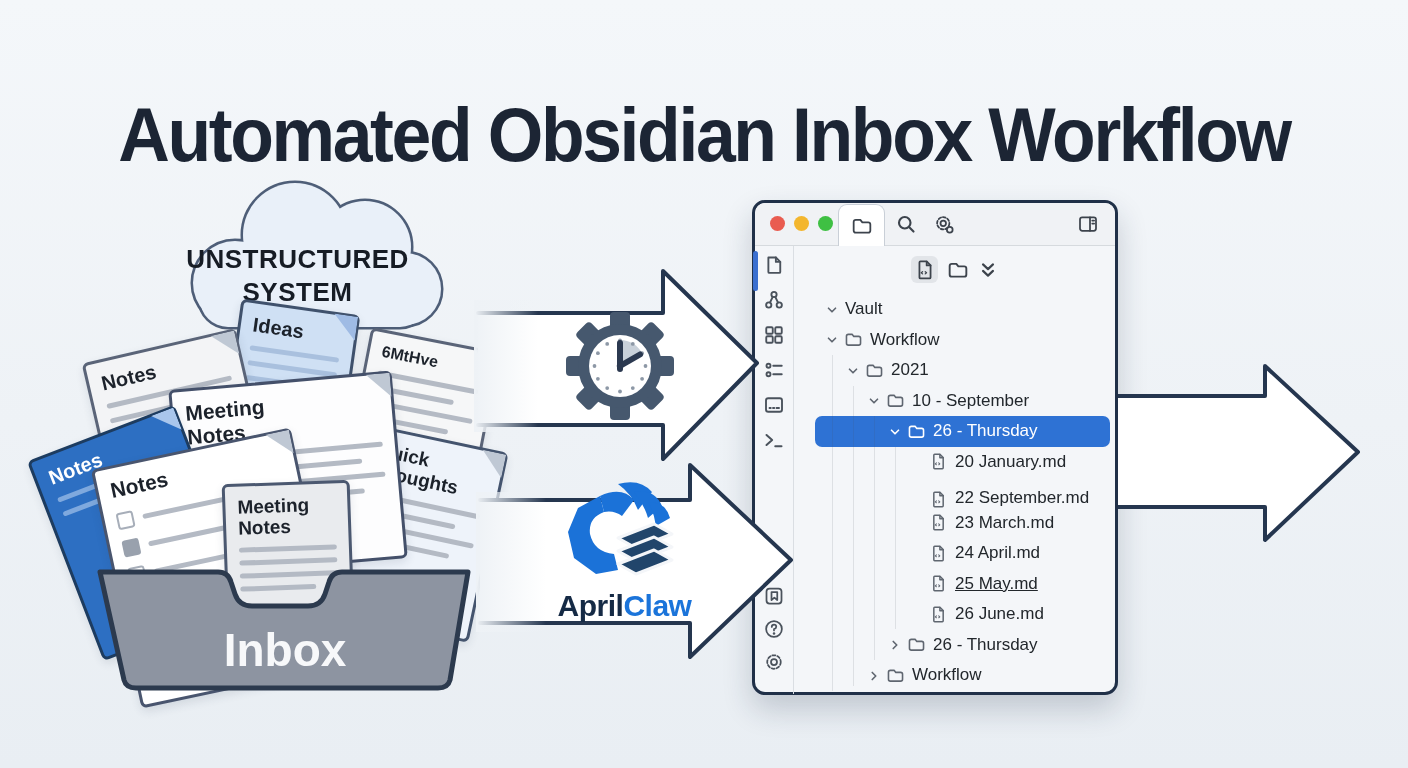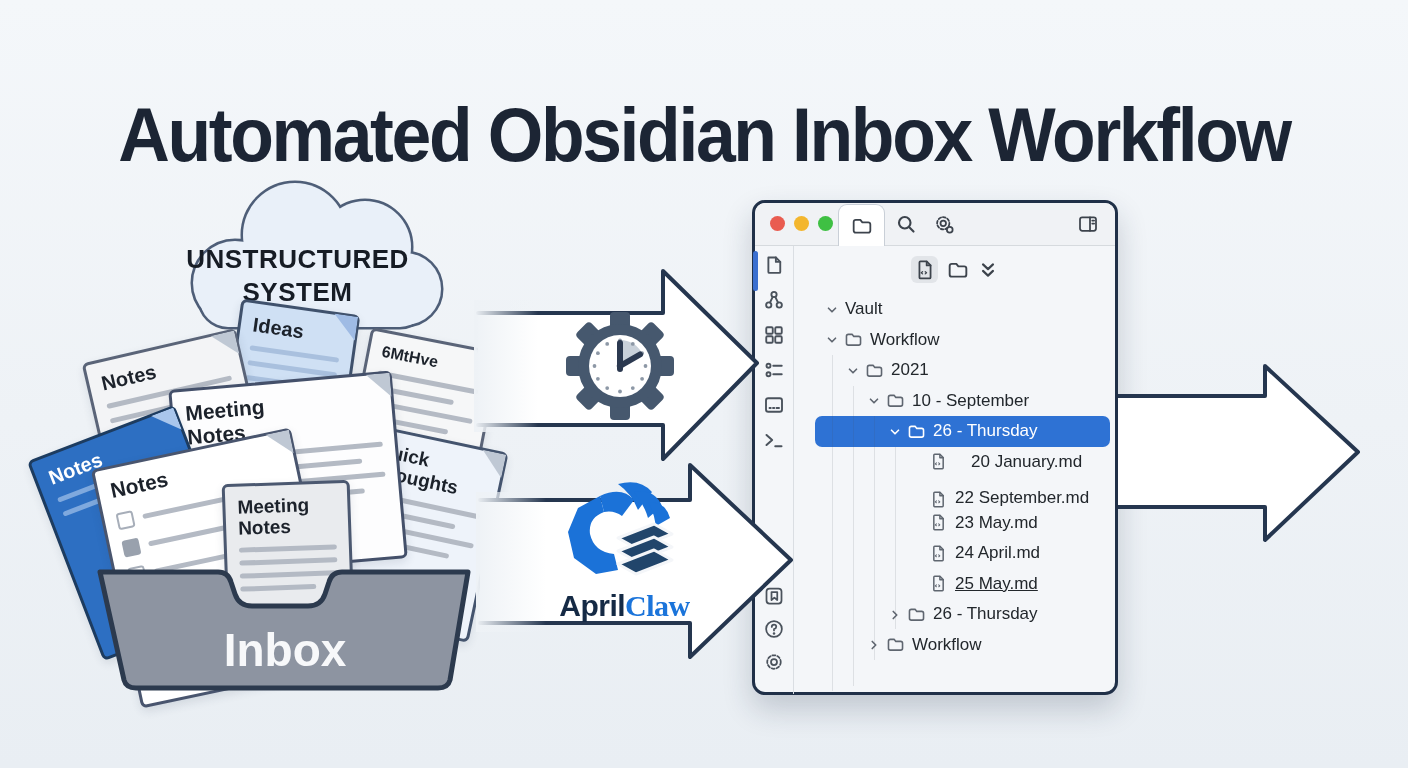--- a/index.html
+++ b/index.html
@@ -43,21 +43,21 @@
   .n7{left:114px;top:446px;width:198px;height:238px;transform:rotate(-12deg);background:#ffffff;border-color:#49556e;}
   .n7 .ttl{font-size:21px;}
   .n8{left:224px;top:482px;width:122px;height:132px;transform:rotate(-2deg);background:#e9ebee;border-color:#4b5870;}
   .n8 .ttl{font-size:19px;} .n8 .ln{margin-top:8px;}
   
   .tray-svg{position:absolute;left:88px;top:558px;z-index:3;}
   
   .arrows{position:absolute;left:0;top:0;z-index:5;pointer-events:none;}
   .openclaw-label{position:absolute;left:552px;top:589px;width:145px;z-index:6;text-align:center;
     font-size:30px;font-weight:700;letter-spacing:-.5px;}
-  .openclaw-label .p1{color:#152a45;} .openclaw-label .p2{color:#1b74da;font-family:Liberation Serif, serif;}
+  .openclaw-label .p1{color:#152a45;} .openclaw-label .p2{color:#1b74da;}
   .output-label{position:absolute;left:1148px;top:409px;width:168px;z-index:6;text-align:center;
     font-size:25px;font-weight:700;color:#1d2a3e;letter-spacing:-.3px;line-height:1.24;white-space:pre-line;}
   
   .win{position:absolute;left:752px;top:200px;width:366px;height:495px;z-index:4;box-sizing:border-box;
     background:#f4f6f9;border:3px solid #203048;border-radius:13px;
     box-shadow:0 14px 30px rgba(25,40,65,.20);}
   .tb{position:relative;height:42px;background:#f0f2f5;border-bottom:1.5px solid #d6dade;border-radius:10px 10px 0 0;}
   .lights{position:absolute;left:15px;top:13px;display:flex;gap:9px;}
   .light{width:15px;height:15px;border-radius:50%;}
   .l-red{background:var(--traffic-red);} .l-yel{background:var(--traffic-yellow);} .l-grn{background:var(--traffic-green);}
@@ -457,21 +457,21 @@
                   <path d="M4 6l4 4 4-4"></path>
                 </svg>
               </span>
               <span class="fic folder">
                 <svg viewBox="0 0 18 16" fill="none" stroke="currentColor" stroke-linecap="round" stroke-linejoin="round" stroke-width="1.7">
                   <path d="M1.5 4.5q0-2 2-2h4l1.8 2.2h5.2q2 0 2 2v5.3q0 2-2 2h-11q-2 0-2-2z"></path>
                 </svg>
               </span>
               <span class="lbl">26 - Thursday</span>
             </div>
-            <div class="trow" style="padding-left: 115px; gap: 16px;">
+            <div class="trow" style="padding-left: 115px;">
               <span class="fic file">
                 <svg viewBox="0 0 16 18" fill="none" stroke="currentColor" stroke-linecap="round" stroke-linejoin="round" stroke-width="1.6">
                   <path d="M3 2.2q0-.9.9-.9h5.6L13 4.8v10.9q0 .9-.9.9H3.9q-.9 0-.9-.9z"></path>
                   <path d="M9.5 1.5v3.4H13"></path>
                   <path d="M5.8 10.5l-1.2 1 1.2 1M8.2 10.5l1.2 1-1.2 1" stroke-width="1.1"></path>
                 </svg>
               </span>
               <span class="lbl">20 January.md</span>
             </div>
             <div class="trow" style="padding-left: 115px; align-items: flex-end;">
@@ -485,41 +485,51 @@
               <span class="lbl">22 September.md</span>
             </div>
             <div class="trow" style="padding-left: 115px;">
               <span class="fic file">
                 <svg viewBox="0 0 16 18" fill="none" stroke="currentColor" stroke-linecap="round" stroke-linejoin="round" stroke-width="1.6">
                   <path d="M3 2.2q0-.9.9-.9h5.6L13 4.8v10.9q0 .9-.9.9H3.9q-.9 0-.9-.9z"></path>
                   <path d="M9.5 1.5v3.4H13"></path>
                   <path d="M5.8 10.5l-1.2 1 1.2 1M8.2 10.5l1.2 1-1.2 1" stroke-width="1.1"></path>
                 </svg>
               </span>
-              <span class="lbl">23 May.md</span>
+              <span class="lbl">23 March.md</span>
             </div>
             <div class="trow" style="padding-left: 115px; text-align: center;">
               <span class="fic file">
                 <svg viewBox="0 0 16 18" fill="none" stroke="currentColor" stroke-linecap="round" stroke-linejoin="round" stroke-width="1.6">
                   <path d="M3 2.2q0-.9.9-.9h5.6L13 4.8v10.9q0 .9-.9.9H3.9q-.9 0-.9-.9z"></path>
                   <path d="M9.5 1.5v3.4H13"></path>
                   <path d="M5.8 10.5l-1.2 1 1.2 1M8.2 10.5l1.2 1-1.2 1" stroke-width="1.1"></path>
                 </svg>
               </span>
               <span class="lbl">24 April.md</span>
             </div>
             <div class="trow" style="padding-left: 115px; text-decoration: underline;">
               <span class="fic file">
                 <svg viewBox="0 0 16 18" fill="none" stroke="currentColor" stroke-linecap="round" stroke-linejoin="round" stroke-width="1.6">
                   <path d="M3 2.2q0-.9.9-.9h5.6L13 4.8v10.9q0 .9-.9.9H3.9q-.9 0-.9-.9z"></path>
                   <path d="M9.5 1.5v3.4H13"></path>
                   <path d="M5.8 10.5l-1.2 1 1.2 1M8.2 10.5l1.2 1-1.2 1" stroke-width="1.1"></path>
                 </svg>
               </span>
               <span class="lbl">25 May.md</span>
+            </div>
+            <div class="trow" style="padding-left: 115px;">
+              <span class="fic file">
+                <svg viewBox="0 0 16 18" fill="none" stroke="currentColor" stroke-linecap="round" stroke-linejoin="round" stroke-width="1.6">
+                  <path d="M3 2.2q0-.9.9-.9h5.6L13 4.8v10.9q0 .9-.9.9H3.9q-.9 0-.9-.9z"></path>
+                  <path d="M9.5 1.5v3.4H13"></path>
+                  <path d="M5.8 10.5l-1.2 1 1.2 1M8.2 10.5l1.2 1-1.2 1" stroke-width="1.1"></path>
+                </svg>
+              </span>
+              <span class="lbl">26 June.md</span>
             </div>
             <div class="trow" style="padding-left: 73px;">
               <span class="chev">
                 <svg viewBox="0 0 16 16" fill="none" stroke="currentColor" stroke-linecap="round" stroke-linejoin="round" stroke-width="1.9">
                   <path d="M6 4l4 4-4 4"></path>
                 </svg>
               </span>
               <span class="fic folder">
                 <svg viewBox="0 0 18 16" fill="none" stroke="currentColor" stroke-linecap="round" stroke-linejoin="round" stroke-width="1.7">
                   <path d="M1.5 4.5q0-2 2-2h4l1.8 2.2h5.2q2 0 2 2v5.3q0 2-2 2h-11q-2 0-2-2z"></path>

